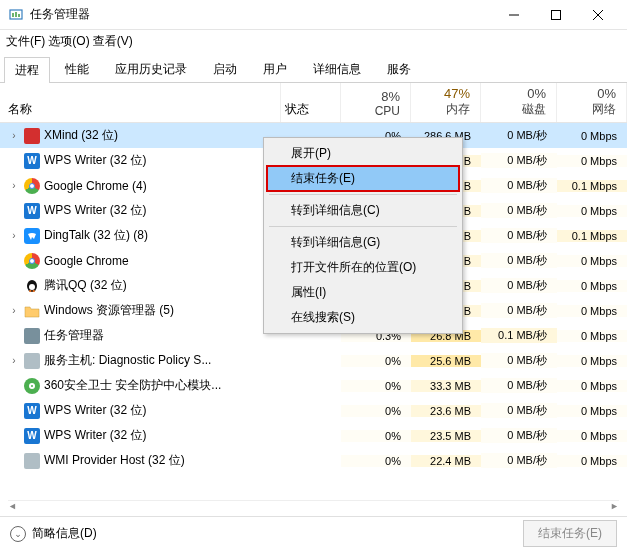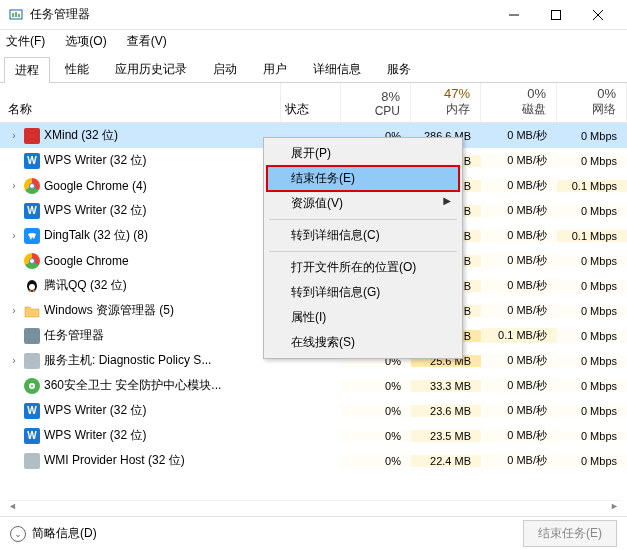--- a/index.html
+++ b/index.html
@@ -34,21 +34,21 @@
     display: inline-flex; align-items: center; justify-content: center;
     color: #333;
   }
   .win-btn svg { width: 10px; height: 10px; }
   
   .menubar {
     height: 22px;
     display: flex;
     align-items: center;
     padding: 0 6px;
-    gap: 20px;
+    gap: 3px;
   }
   .menubar span { cursor: default; }
   
   .tabs {
     display: flex;
     align-items: flex-end;
     border-bottom: 1px solid #d0d0d0;
     padding: 4px 4px 0 4px;
     gap: 4px;
     font-size: 12px;
@@ -465,26 +465,25 @@
       <div class="cell heat0">0%</div>
       <div class="cell heat1">22.4 MB</div>
       <div class="cell disk heat0">0 MB/秒</div>
       <div class="cell heat0">0 Mbps</div>
     </div>
   </div>
 
 <div class="ctx-menu" id="ctxmenu">
     <div class="ctx-item">展开(P)</div>
     <div class="ctx-item highlight">结束任务(E)</div>
-    <div class="ctx-item">资源值(V)<span class="sub-arrow">▶</span></div>
     <div class="ctx-sep"></div>
     <div class="ctx-item">转到详细信息(C)</div>
     <div class="ctx-sep"></div>
+    <div class="ctx-item">转到详细信息(G)</div>
     <div class="ctx-item">打开文件所在的位置(O)</div>
-    <div class="ctx-item">转到详细信息(G)</div>
     <div class="ctx-item">属性(I)</div>
     <div class="ctx-item">在线搜索(S)</div>
   </div>
 
 <div class="scroll-indicator"></div>
 
 <div class="statusbar">
   <div class="left">
     <span class="circ">⌄</span>
     <span>简略信息(D)</span>

